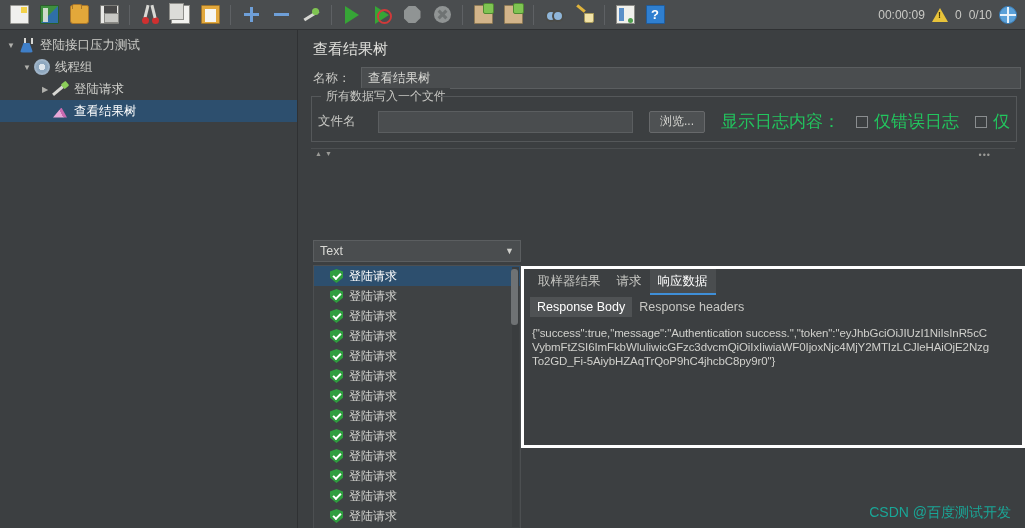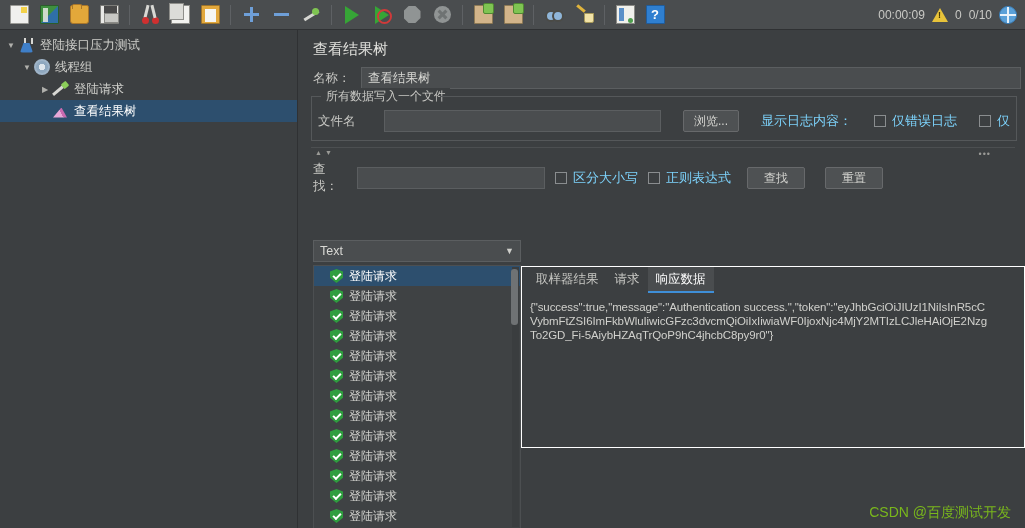--- a/index.html
+++ b/index.html
@@ -126,28 +126,28 @@
   .group:before {
     content:''; position:absolute; left:0; top:0; width:9px; height:1px; background:#55585a;
   }
   .group-title {
     position:absolute; left:10px; top:-8px; font-size:12px; color:#c8c8c4;
     background:#3c3f41; padding:0 4px;
   }
   .group:after {
     content:''; position:absolute; left:128px; right:0; top:0; height:1px; background:#55585a;
   }
-  .filerow { display:flex; align-items:center; gap:22px;justify-content:space-between; }
+  .filerow { display:flex; align-items:center; gap:16px;justify-content:space-between; }
   .file-input { flex:1; height:22px; background:#4a4d4f; border:1px solid #5b5e60; }
   .btn {
     background:#4e5153; border:1px solid #67696b; color:#d4d4d0;
     font-size:12px; height:22px; padding:0 10px; border-radius:2px;
     display:flex; align-items:center; justify-content:center; white-space:nowrap;
   }
-  .cklabel { display:flex; align-items:center; gap:6px; font-size:13px; color:#7dd3fc; white-space:nowrap; }
+  .cklabel { display:flex; align-items:center; gap:6px; font-size:17px; color:#22c55e; white-space:nowrap; }
   .ckbox { width:12px; height:12px; border:1px solid #8a8d8f; background:#3c3f41; flex:none; }
 
   .splitbar { height:10px; margin:6px 10px 0 12px; position:relative; border-top:1px solid #4c4f51; }
   .sb-arrows { position:absolute; left:4px; top:1px; font-size:7px; color:#9a9a96; letter-spacing:3px;}
   .sb-dots { position:absolute; right:24px; top:1px; font-size:9px; color:#9a9a96; letter-spacing:1px;}
 
   .findrow { display:flex; align-items:center; gap:10px; padding:0 10px 0 14px; margin-top:4px; }
   .findinput { width:188px; height:22px; background:#4a4d4f; border:1px solid #5b5e60; }
 
   
@@ -171,21 +171,21 @@
   .shield:after{ content:''; position:absolute; left:3px; top:4px; width:6px; height:3px; border-left:2px solid #ffffff; border-bottom:2px solid #ffffff; transform:rotate(-45deg);}
   .list-scroll { position:absolute; right:1px; top:1px; width:7px; bottom:1px; background:#3a3d3f; }
   .list-thumb { position:absolute; right:1px; top:2px; width:7px; height:56px; background:#6f7274; border-radius:3px; }
 
   .vsplit { position:absolute; left:223px; top:60px; width:6px; height:230px; }
   .vsplit span { display:block; width:3px; height:3px; background:#8a8d8f; margin:3px auto; border-radius:1px; }
 
   
   .detail {
     position:absolute; left:222px; top:30px; right:0; height:182px;
-    border:1px solid #ffffff; background:#3c3f41;
+    border:3px solid #ffffff; background:#3c3f41;
   }
   .tabs { display:flex; align-items:flex-end; height:26px; padding-left:6px; background:#3c3f41; }
   .tab {
     font-size:12.5px; color:#c8c8c4; padding:4px 8px 5px 8px; position:relative; white-space:nowrap;
   }
   .tab.active { color:#ffffff; background:#4a4d4f; }
   .tab.active:after { content:''; position:absolute; left:0; right:0; bottom:0; height:2px; background:#3f8fd8; }
   .subtabs { display:flex; align-items:center; height:24px; padding-left:6px; }
   .subtab { font-size:12.5px; color:#c8c8c4; padding:3px 7px; white-space:nowrap; }
   .subtab.active { color:#ffffff; background:#4f5254; }
@@ -193,21 +193,21 @@
   .findbar .fi { flex:1; height:20px; background:#4a4d4f; border:1px solid #5b5e60; }
   .findbtn { background:#4e5153; border:1px solid #67696b; color:#d4d4d0; font-size:12px; height:21px; padding:0 11px; border-radius:2px; display:flex;align-items:center;}
   .respbody {
     margin:7px 0 0 8px; margin-right:2px; font-size:11.5px; color:#d0d0cc;
     line-height:14px; font-family:"Liberation Sans","DejaVu Sans",sans-serif;
     white-space:nowrap; overflow:hidden; letter-spacing:-0.1px;
   }
   .respbody div { overflow:hidden; text-overflow:clip; }
 
   .watermark {
-    position:absolute; right:14px; bottom:6px; font-size:14px; color:#84cc16; opacity:.85;
+    position:absolute; right:14px; bottom:6px; font-size:14px; color:#14b8a6; opacity:.85;
     white-space:nowrap;
   }
 </style>
 </head>
 <body>
 
 <div id="app">
 
   <div class="toolbar">
     <div class="tbtn">
@@ -337,34 +337,20 @@
           <span>仅</span>
         </label>
       </div>
     </div>
 
     <div class="splitbar">
       <span class="sb-arrows">▲▼</span>
       <span class="sb-dots">•••</span>
     </div>
 
-    <div class="findrow">
-      <span class="flabel" style="width:34px;">查找：</span>
-      <input class="findinput" value="" style="">
-      <label class="cklabel">
-        <span class="ckbox"></span>
-        <span>区分大小写</span>
-      </label>
-      <label class="cklabel">
-        <span class="ckbox"></span>
-        <span>正则表达式</span>
-      </label>
-      <div class="btn" style="margin-left:6px;padding:0 16px;">查找</div>
-      <div class="btn" style="margin-left:10px;padding:0 16px;">重置</div>
-    </div>
 
     <div class="lower">
       <div class="combo">
         <span>Text</span>
         <span class="arrow">▼</span>
       </div>
 
       <div class="reslist">
         <div id="res-rows">
             <div class="resrow sel">
@@ -433,20 +419,24 @@
           <span></span>
           <span></span>
       </div>
 
       <div class="detail">
         <div class="tabs">
           <div class="tab">取样器结果</div>
           <div class="tab">请求</div>
           <div class="tab active">响应数据</div>
         </div>
+        <div class="subtabs">
+          <div class="subtab active">Response Body</div>
+          <div class="subtab">Response headers</div>
+        </div>
         <div class="respbody">
           <div>{"success":true,"message":"Authentication success.","token":"eyJhbGciOiJIUzI1NiIsInR5cC</div>
           <div>VybmFtZSI6ImFkbWluIiwicGFzc3dvcmQiOiIxIiwiaWF0IjoxNjc4MjY2MTIzLCJleHAiOjE2Nzg</div>
           <div>To2GD_Fi-5AiybHZAqTrQoP9hC4jhcbC8py9r0"}</div>
         </div>
       </div>
     </div>
   </div>
 
   <div class="watermark">CSDN @百度测试开发</div>

